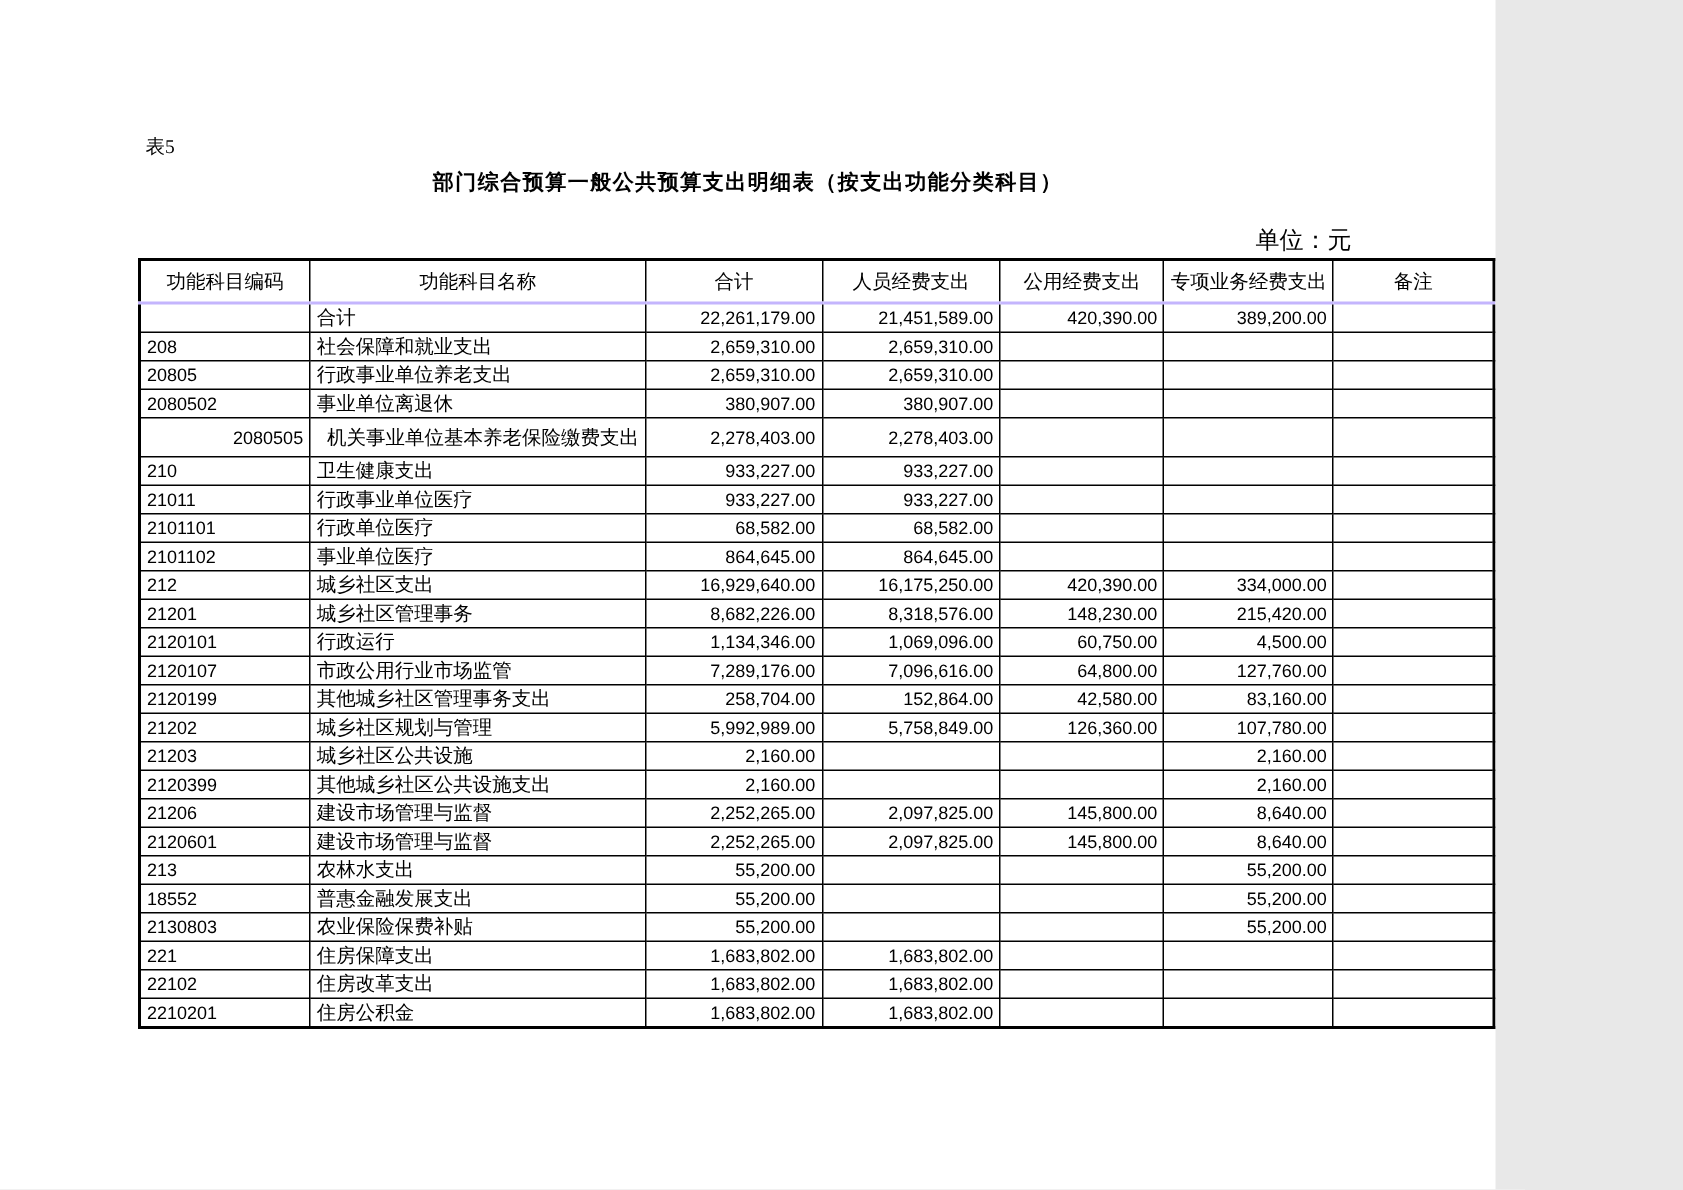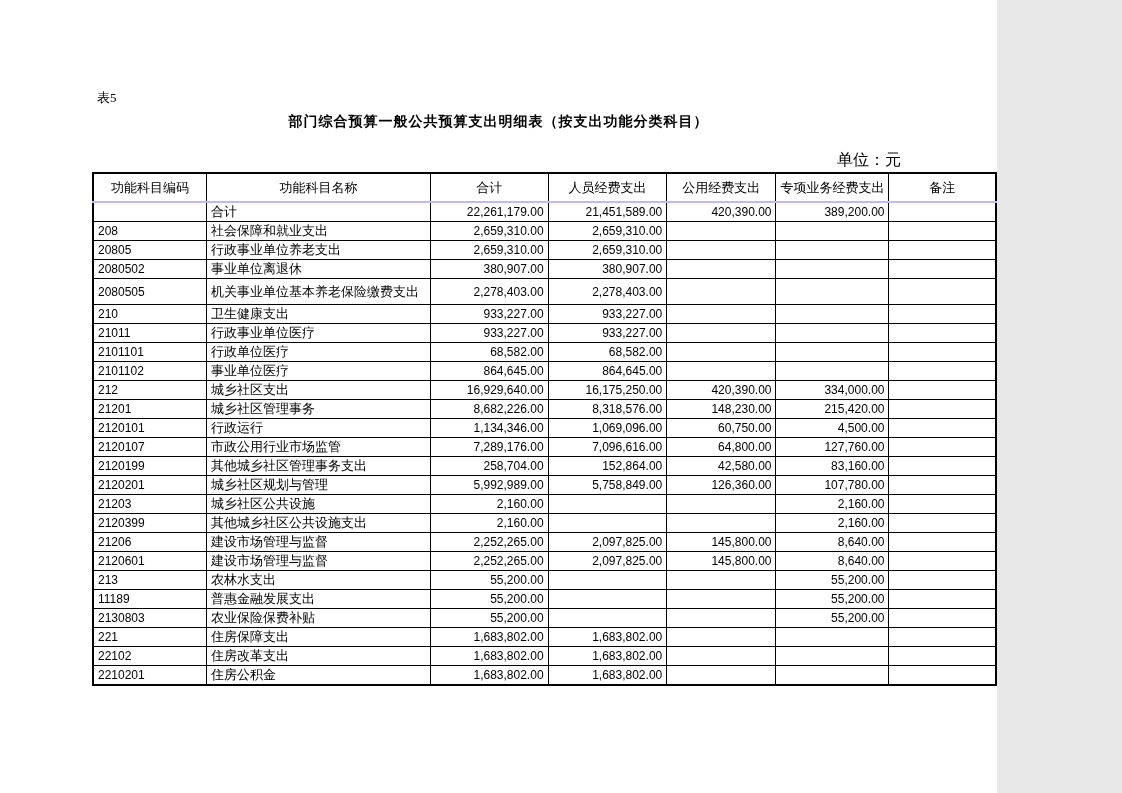--- a/index.html
+++ b/index.html
@@ -71,21 +71,21 @@
     text-align: left;
     margin-left: 45px;
   }
   td.cell-name { font-size: 13px; text-align: left; }
   td.cell-num {
     font-family: "Liberation Sans", "DejaVu Sans", sans-serif;
     font-size: 12px;
     text-align: right;
   }
 
-  tr.row-tall td { height: 26px; }
+  tr.row-tall td { height: 26px; text-align: right; }
 
   .indent-0 { padding-left: 3px; }
   .indent-1 { padding-left: 32px; }
   .indent-2 { padding-left: 56px; }
 </style>
 </head>
 <body>
 
 <div class="page">
 
@@ -237,21 +237,21 @@
         <tr>
       <td class="cell-code indent-2">2120199</td>
       <td class="cell-name">其他城乡社区管理事务支出</td>
       <td class="cell-num">258,704.00</td>
       <td class="cell-num">152,864.00</td>
       <td class="cell-num">42,580.00</td>
       <td class="cell-num">83,160.00</td>
       <td class="cell-num"></td>
     </tr>
         <tr>
-      <td class="cell-code indent-2">2120201</td>
+      <td class="cell-code indent-1">21202</td>
       <td class="cell-name">城乡社区规划与管理</td>
       <td class="cell-num">5,992,989.00</td>
       <td class="cell-num">5,758,849.00</td>
       <td class="cell-num">126,360.00</td>
       <td class="cell-num">107,780.00</td>
       <td class="cell-num"></td>
     </tr>
         <tr>
       <td class="cell-code indent-1">21203</td>
       <td class="cell-name">城乡社区公共设施</td>
@@ -291,21 +291,21 @@
         <tr>
       <td class="cell-code indent-0">213</td>
       <td class="cell-name">农林水支出</td>
       <td class="cell-num">55,200.00</td>
       <td class="cell-num"></td>
       <td class="cell-num"></td>
       <td class="cell-num">55,200.00</td>
       <td class="cell-num"></td>
     </tr>
         <tr>
-      <td class="cell-code indent-1">11189</td>
+      <td class="cell-code indent-1">18552</td>
       <td class="cell-name">普惠金融发展支出</td>
       <td class="cell-num">55,200.00</td>
       <td class="cell-num"></td>
       <td class="cell-num"></td>
       <td class="cell-num">55,200.00</td>
       <td class="cell-num"></td>
     </tr>
         <tr>
       <td class="cell-code indent-2">2130803</td>
       <td class="cell-name">农业保险保费补贴</td>

